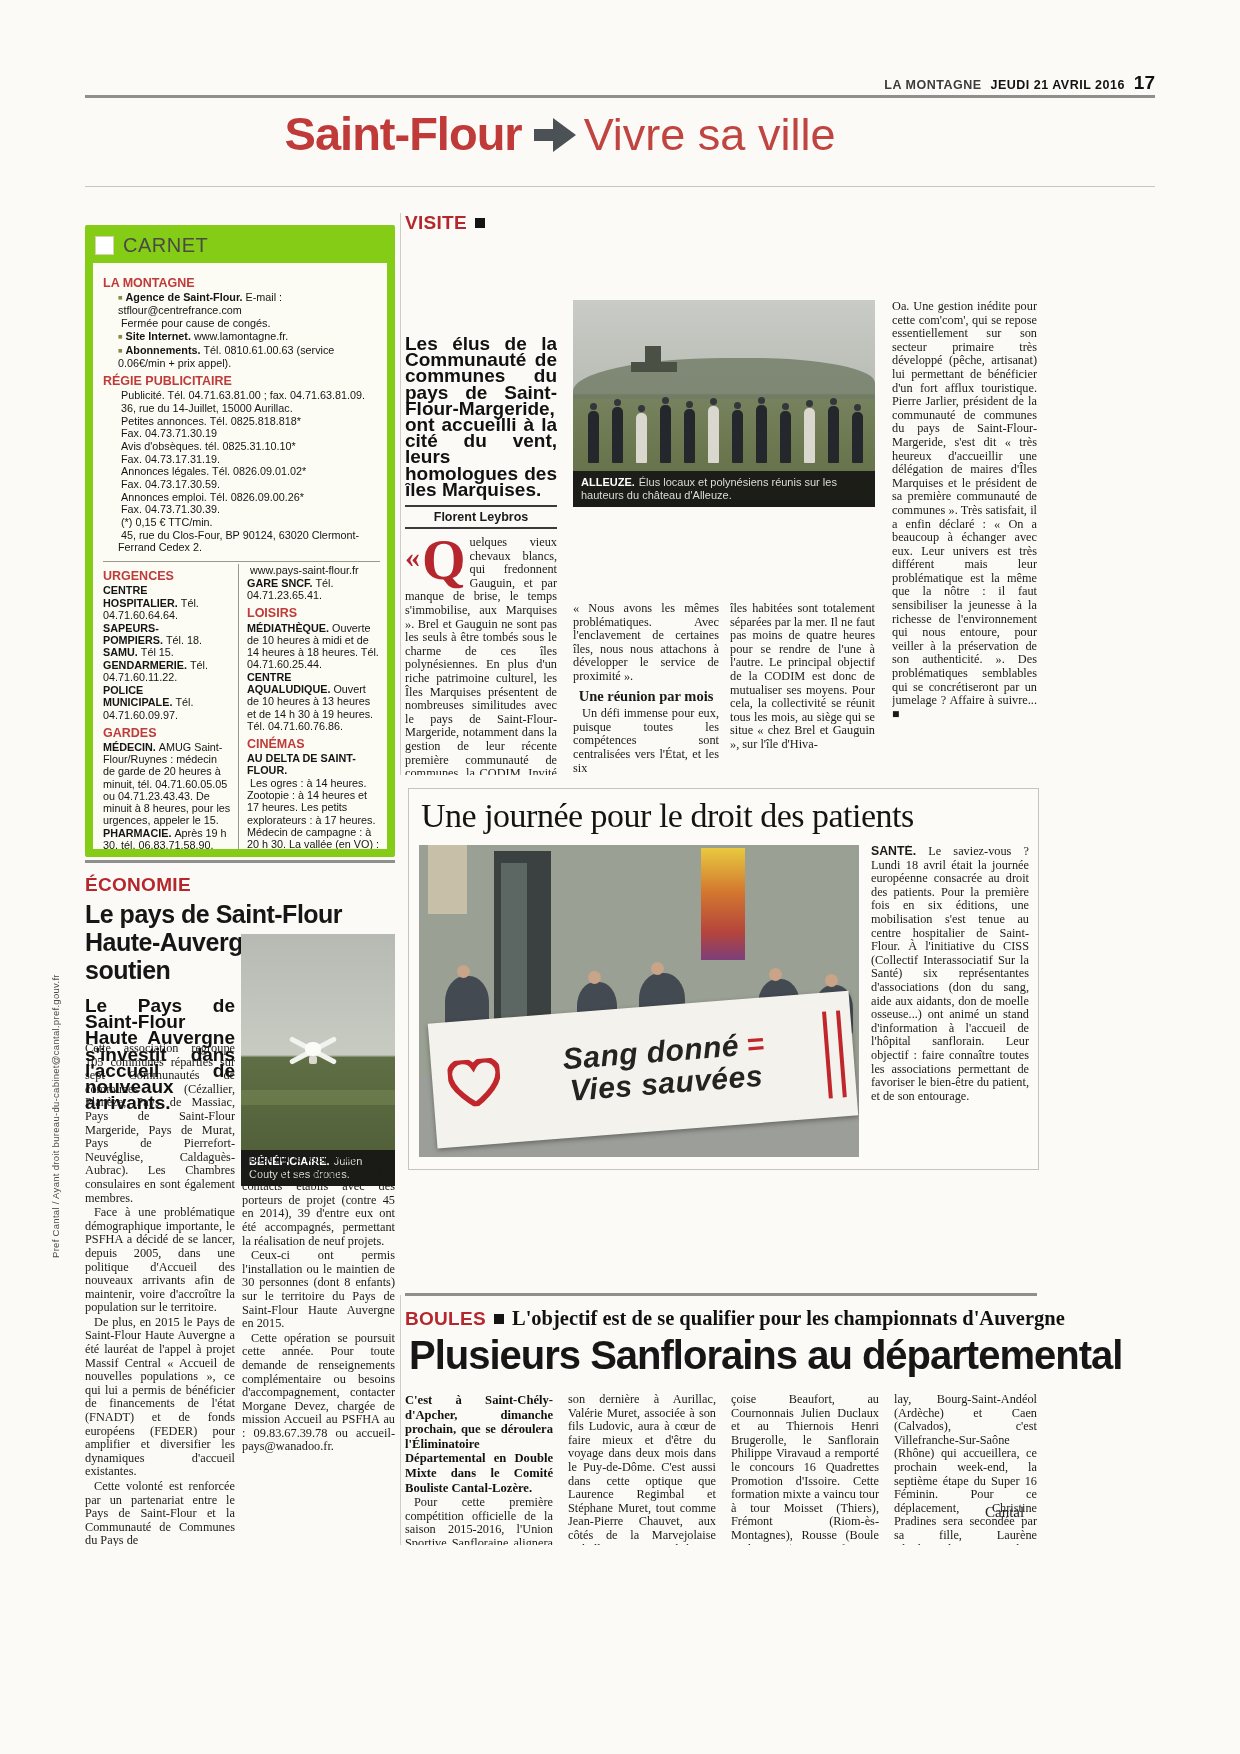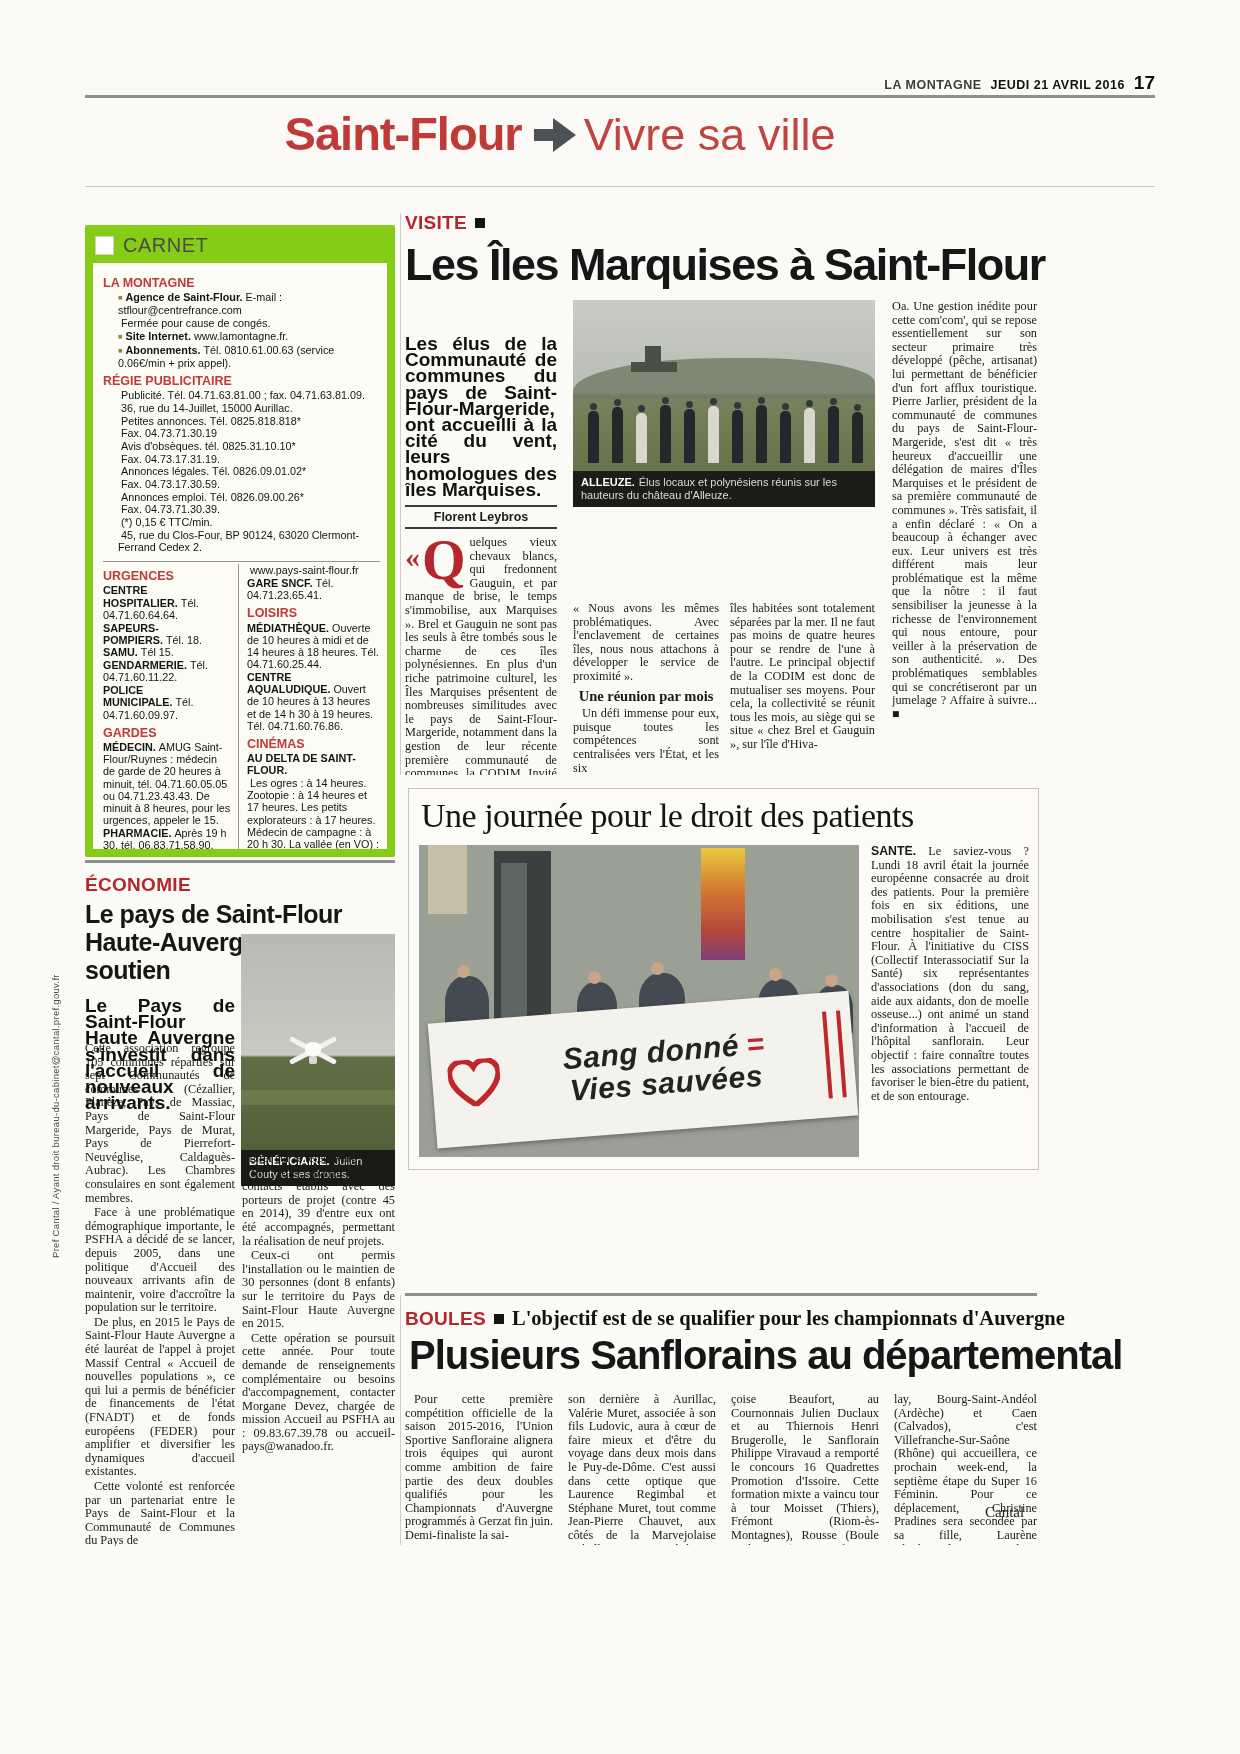--- a/index.html
+++ b/index.html
@@ -218,21 +218,20 @@
   </div>
 
   <div class="vline" style="left:400px;top:213px;height:562px;"></div>
   <div class="vline" style="left:400px;top:1295px;height:250px;"></div>
 
   <div class="visite">
     <div class="kicker">
       <span class="kick-label">VISITE</span>
       <span class="kick-sq"></span>
     </div>
-    <div class="visite-headline">Les Îles Marquises à Saint-Flour</div>
 
     <div class="col" style="left:0;top:88px;width:152px;height:475px;">
       <div class="lead">Les élus de la Communauté de communes du pays de Saint-Flour-Margeride, ont accueilli à la cité du vent, leurs homologues des îles Marquises.</div>
       <div class="byline">Florent Leybros</div>
       <div class="body">
         <p><span class="quote-mark">«</span><span class="dropcap">Q</span><span>uelques vieux chevaux blancs, qui fredonnent Gauguin, et par manque de brise, le temps s'immobilise, aux Marquises ». Brel et Gauguin ne sont pas les seuls à être tombés sous le charme de ces îles polynésiennes. En plus d'un riche patrimoine culturel, les Îles Marquises présentent de nombreuses similitudes avec le pays de Saint-Flour-Margeride, notamment dans la gestion de leur récente première communauté de communes, la CODIM. Invité au village d'entreprises du Rozier-Coren, Félix Barsinas, président de la collectivité l'explique :</span></p>
       </div>
     </div>
 
     <div class="photo" style="left:168px;top:88px;width:302px;height:207px;">
@@ -341,20 +340,21 @@
 
   <div class="boules">
     <div class="boules-rule"></div>
     <div class="kicker boules-kick">
       <span class="kick-label">BOULES</span>
       <span class="kick-sq"></span>
       <span class="kick-text">L'objectif est de se qualifier pour les championnats d'Auvergne</span>
     </div>
     <div class="boules-headline">Plusieurs Sanflorains au départemental</div>
     <div class="col body b-col" style="left:0;width:148px;">
+      <p class="lead" style="font-size:12.6px;line-height:14.6px;">C'est à Saint-Chély-d'Apcher, dimanche prochain, que se déroulera l'Éliminatoire Départemental en Double Mixte dans le Comité Bouliste Cantal-Lozère.</p>
       <p class="ind">Pour cette première compétition officielle de la saison 2015-2016, l'Union Sportive Sanfloraine alignera trois équipes qui auront comme ambition de faire partie des deux doubles qualifiés pour les Championnats d'Auvergne programmés à Gerzat fin juin. Demi-finaliste la sai-</p>
     </div>
     <div class="col body b-col" style="left:163px;width:148px;">
       <p>son dernière à Aurillac, Valérie Muret, associée à son fils Ludovic, aura à cœur de faire mieux et d'être du voyage dans deux mois dans le Puy-de-Dôme. C'est aussi dans cette optique que Laurence Regimbal et Stéphane Muret, tout comme Jean-Pierre Chauvet, aux côtés de la Marvejolaise Isabelle Cogoluègnes, prendront part à ce championnat départemental.</p>
 
     </div>
     <div class="col body b-col" style="left:326px;width:148px;">
       <p>çoise Beaufort, au Cournonnais Julien Duclaux et au Thiernois Henri Brugerolle, le Sanflorain Philippe Viravaud a remporté le concours 16 Quadrettes Promotion d'Issoire. Cette formation mixte a vaincu tour à tour Moisset (Thiers), Frémont (Riom-ès-Montagnes), Rousse (Boule Vichyssoise) et enfin en finale Brioude (Bayard).</p>
 
     </div>

